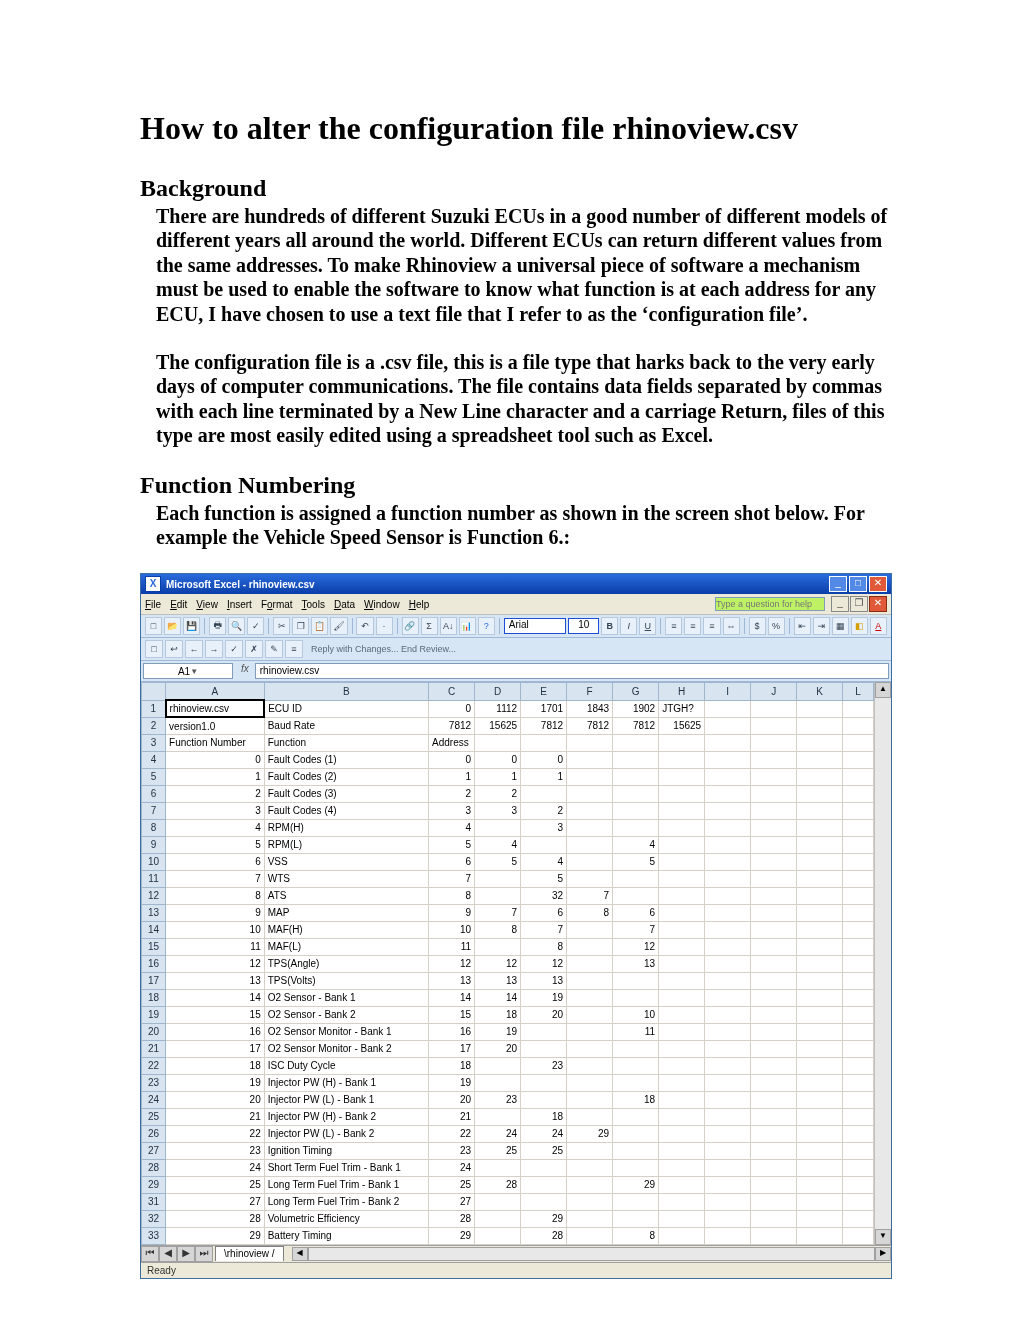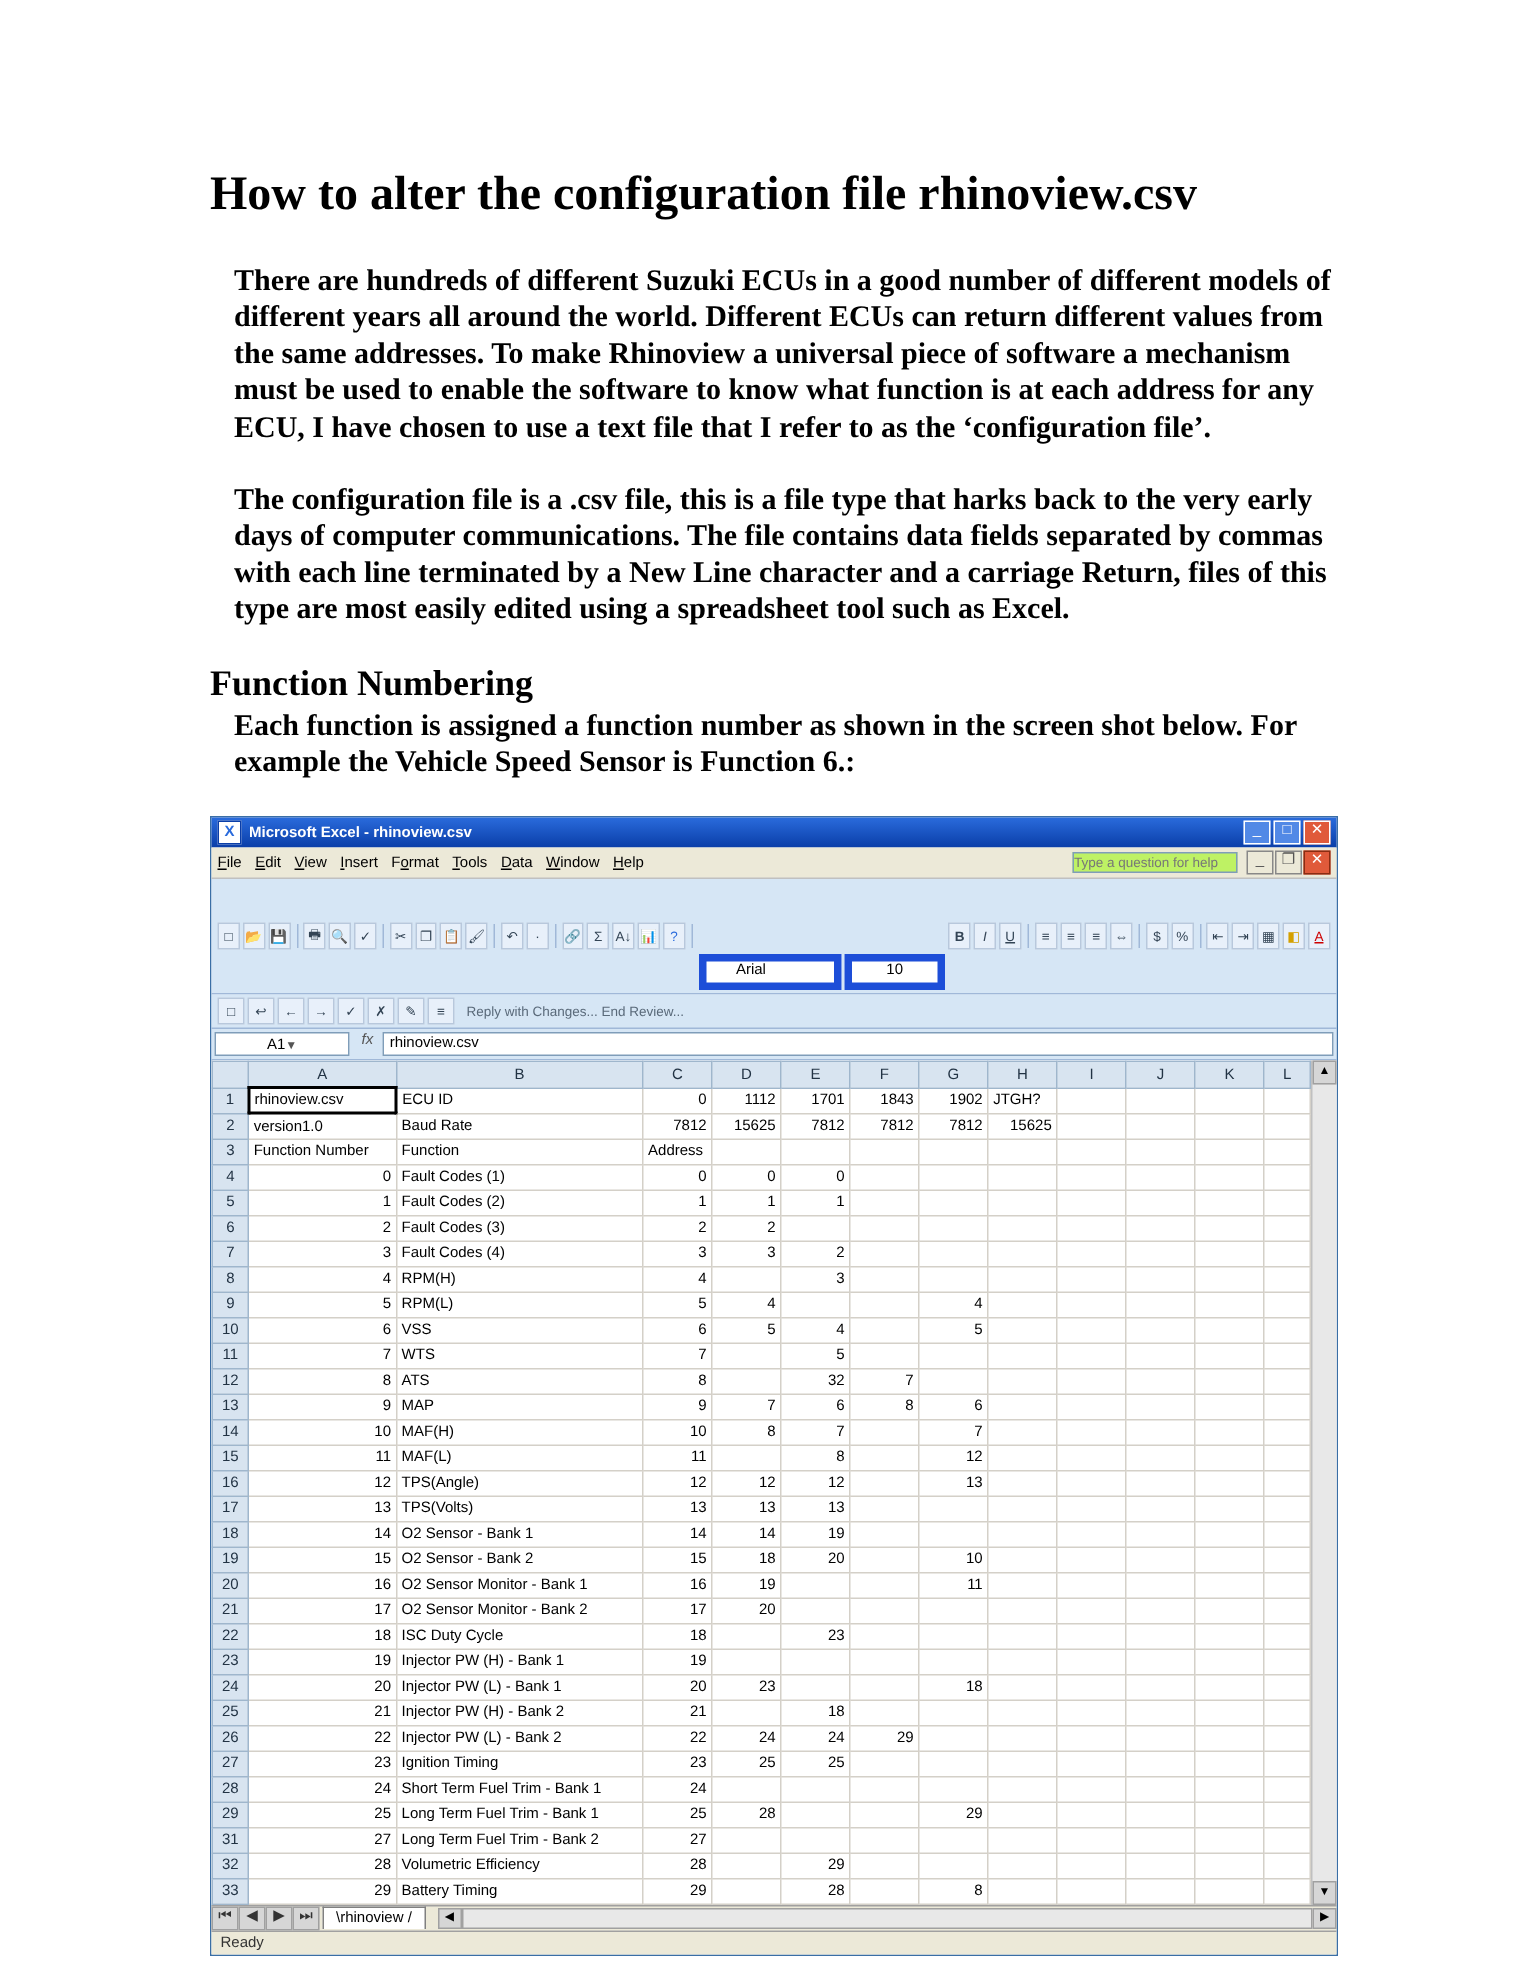--- a/index.html
+++ b/index.html
@@ -20,21 +20,21 @@
   .menui { margin-right:9px; cursor:default; }
   .menui u { text-decoration:underline; }
   .helpbox { margin-left:auto; background:#bef264; border:1px solid #7f9db9; padding:1px 0; color:#777; font-size:9px; width:108px; }
   .docbtns { display:flex; gap:1px; margin-left:6px; }
   .docbtns .winbtn { background:#ece9d8; color:#555; border-color:#888; }
   .docbtns .winbtn.close { background:#e05a3a; color:#fff; border-color:#8a2c12;}
 
   .toolbar { background:#d6e6f5; border-bottom:1px solid #a0b8d8; padding:2px 4px; display:flex; align-items:center; gap:2px; }
   .tbtn { width:16px; height:16px; border:1px solid #b8c8dc; background:#e8f0fa; display:flex; align-items:center; justify-content:center; font-size:9px; color:#345; }
   .tsep { width:1px; height:16px; background:#a0b8d8; margin:0 2px; }
-  .fontbox { background:#fff; border:5px solid #1d4ed8; padding:0 20px; height:14px; font-size:10px;margin-top:48px; }
+  .fontbox { background:#fff; border:1px solid #1d4ed8; padding:0 4px; height:14px; font-size:10px; }
 
   .reviewbar { background:#d6e6f5; border-bottom:1px solid #a0b8d8; padding:2px 4px; display:flex; align-items:center; gap:2px; }
   .revlbl { color:#5a6a7a; font-size:9px; margin-left:6px; }
 
   .namebox-row { display:flex; border-bottom:1px solid #a0b8d8; background:#d6e6f5; }
   .namebox { width:80px; background:#fff; border:1px solid #7f9db9; margin:2px; padding:0 4px; height:14px; display:flex; align-items:center; justify-content:center; }
   .namebox .dd { color:#555; font-size:8px; }
   .fxlbl { padding:2px 6px; font-style:italic; color:#555; }
   .fbar { flex:1; background:#fff; border:1px solid #7f9db9; margin:2px 2px 2px 0; padding:0 4px; height:14px; line-height:14px; }
 
@@ -59,20 +59,21 @@
   .hsbar { flex:1; height:12px; background:#e8e8e8; border:1px solid #a0a0a0; position:relative; }
   .hsbtnl,.hsbtnr { width:14px; height:12px; background:#d6d6d6; border:1px solid #a0a0a0; font-size:8px; text-align:center; line-height:10px;}
   .statusbar { background:#ece9d8; border-top:1px solid #a0a0a0; padding:2px 6px; font-size:10px; color:#333; display:flex;}
 </style>
 </head>
 <body>
 
 <div class="page">
   <h1>How to alter the configuration file rhinoview.csv</h1>
 
+  <h2>Background</h2>
   <p>There are hundreds of different Suzuki ECUs in a good number of different models of different years all around the world. Different ECUs can return different values from the same addresses. To make Rhinoview a universal piece of software a mechanism must be used to enable the software to know what function is at each address for any ECU, I have chosen to use a text file that I refer to as the ‘configuration file’.</p>
   <p>The configuration file is a .csv file, this is a file type that harks back to the very early days of computer communications. The file contains data fields separated by commas with each line terminated by  a New Line character and a carriage Return, files of this type are most easily edited using a spreadsheet tool such as Excel.</p>
 
   <h2>Function Numbering</h2>
   <p>Each function is assigned a function number as shown in the screen shot below. For example the Vehicle Speed Sensor is Function 6.:</p>
 
   <div class="excel">
 
     <div class="titlebar">
       <div class="xicon">X</div>

